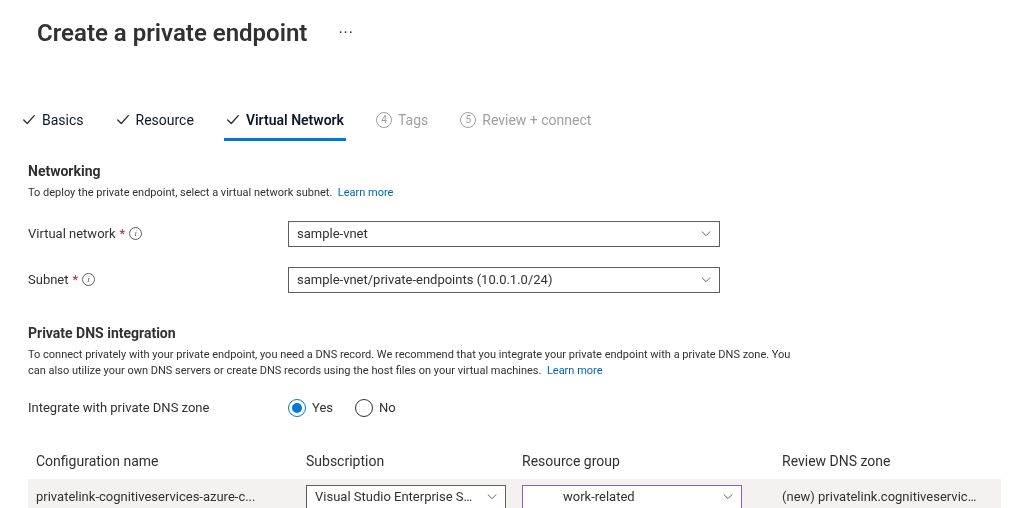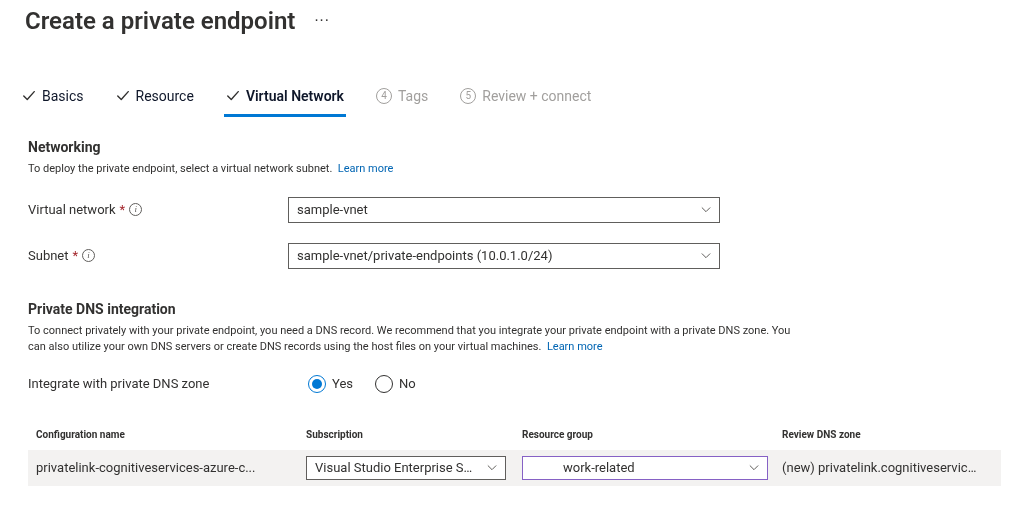--- a/index.html
+++ b/index.html
@@ -6,21 +6,21 @@
   html, body {
     margin: 0; padding: 0;
     font-family: "Segoe UI", -apple-system, BlinkMacSystemFont, Roboto, Arial, sans-serif;
     font-size: 13px;
     color: #323130;
     background: #fff;
     width: 1021px;
   }
   .page { padding: 0 20px 20px 20px; }
   .title-row { display: flex; align-items: center; gap: 14px; padding-top: 2px; }
-  .page-title { font-size: 24px; font-weight: 600; margin: 5px; }
+  .page-title { font-size: 24px; font-weight: 600; margin: 17px; }
   .more-icon { font-size: 16px; color: #323130; user-select: none; line-height: 1; letter-spacing: 1px; }
   .tabs {
     display: flex; align-items: center; gap: 28px;
     margin-top: 42px; border-bottom: none; padding-left: 0;
   }
   .tab {
     display: flex; align-items: center; gap: 6px;
     padding: 6px 2px 10px 2px;
     font-size: 14px; color: #0f172a;
     border-bottom: 3px solid transparent;
@@ -48,40 +48,40 @@
     display: inline-flex; align-items: center; justify-content: center;
     font-size: 9px; line-height: 1; color: #605e5c; font-family: Georgia, serif; font-style: italic;
   }
   .select-like {
     border: 1px solid #605e5c; height: 26px; width: 432px;
     display: flex; align-items: center; justify-content: space-between;
     padding: 0 8px; font-size: 13px; cursor: pointer; background: #fff;
   }
   .chev { width: 10px; }
   .chev svg { display:block; }
-  .radio-group { display: flex; align-items: center; gap: 22px; margin-left: 20px;}
+  .radio-group { display: flex; align-items: center; gap: 22px; }
   .radio { display: flex; align-items: center; gap: 6px; cursor: pointer; }
   .radio-circle {
     width: 18px; height: 18px; border: 1px solid #323130; border-radius: 50%;
     display: inline-flex; align-items: center; justify-content: center;
   }
   .radio-circle.selected { border-color: #0078d4; }
   .radio-dot { width: 10px; height: 10px; border-radius: 50%; background: #0078d4; }
   .table { margin-top: 26px; width: 100%; }
   .thead, .trow {
     display: grid;
     grid-template-columns: 270px 216px 260px 1fr;
     align-items: center;
     column-gap: 0;
   }
-  .thead { font-weight: 700; font-size: 10px; padding: 10px 8px; }
+  .thead { font-weight: 400; font-size: 14px; padding: 10px 8px; }
   .trow { background: #f3f2f1; padding: 6px 8px; }
   .cell-text { white-space: nowrap; overflow: hidden; text-overflow: ellipsis; padding-right: 12px; }
   .trow .select-like { width: 200px; height: 24px; font-size: 13px; }
-  .trow .select-like.outlined { border-color: #8661c5; width: 246px; padding-left: 40px; }
+  .trow .select-like.outlined { border-color: #8661c5; width: 220px; padding-left: 40px; }
 </style>
 </head>
 <body>
 
 <div class="page">
   <div class="title-row">
     <h1 class="page-title">Create a private endpoint</h1>
     <span class="more-icon">···</span>
   </div>
 

